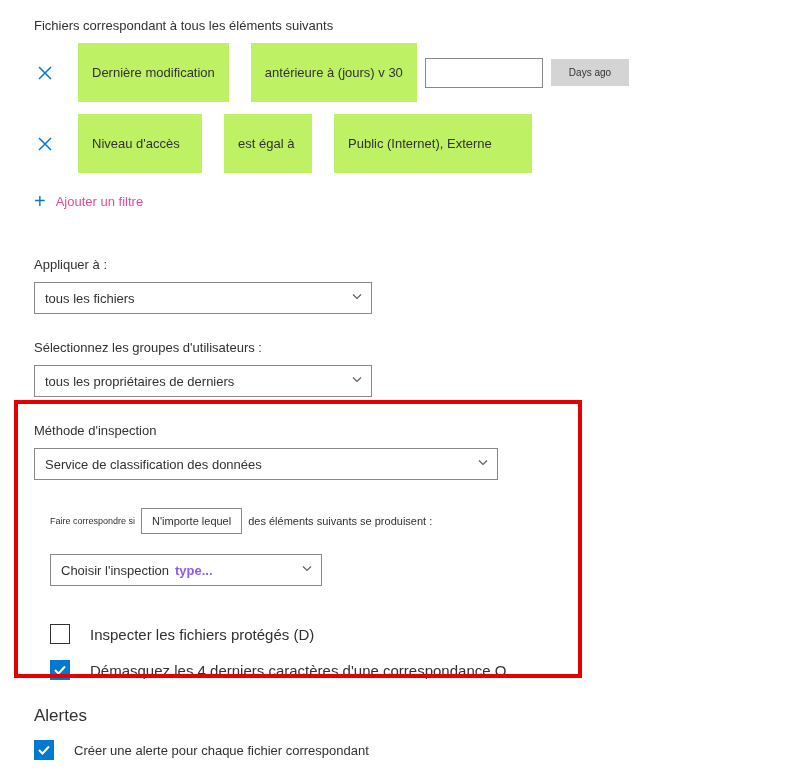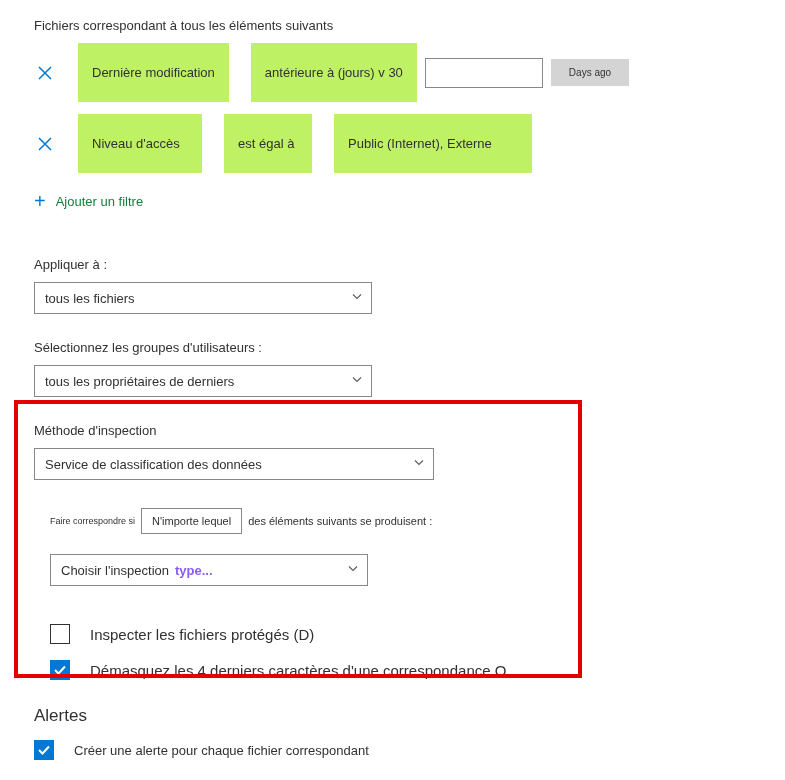--- a/index.html
+++ b/index.html
@@ -67,36 +67,36 @@
     margin-bottom: 46px;
     color: #0078d4;
     cursor: pointer;
     font-size: 13px;
   }
   .add-filter .plus {
     font-size: 20px;
     line-height: 1;
   }
   .add-filter span.label {
-    color: #15803d;
+    color: #ec4899;
   }
   .select {
     position: relative;
     width: 338px;
     height: 32px;
     border: 1px solid #8a8886;
     box-sizing: border-box;
     display: flex;
     align-items: center;
     padding: 0 10px;
     font-size: 13px;
     background: #fff;
     cursor: pointer;
   }
-  .select.small { width: 318px; }
+  .select.small { width: 272px; }
   .select .caret {
     position: absolute;
     right: 8px;
     top: 50%;
     transform: translateY(-50%);
     color: #605e5c;
   }
   .block { margin-bottom: 26px; }
   .highlight-box {
     position: absolute;
@@ -216,21 +216,21 @@
       <span class="caret">
         <svg class="caret-svg" viewBox="0 0 12 12">
             <path d="M2 4 L6 8 L10 4" stroke="#605e5c" stroke-width="1.2" fill="none"></path>
           </svg>
       </span>
     </div>
   </div>
 
   <div class="block" style="margin-top:13px">
     <div class="section-title">Méthode d'inspection</div>
-    <div class="select" style="width:400px">
+    <div class="select" style="width:464px">
       <span>Service de classification des données</span>
       <span class="caret">
         <svg class="caret-svg" viewBox="0 0 12 12">
             <path d="M2 4 L6 8 L10 4" stroke="#605e5c" stroke-width="1.2" fill="none"></path>
           </svg>
       </span>
     </div>
 
     <div class="inspection-inner">
       <div class="match-row">

